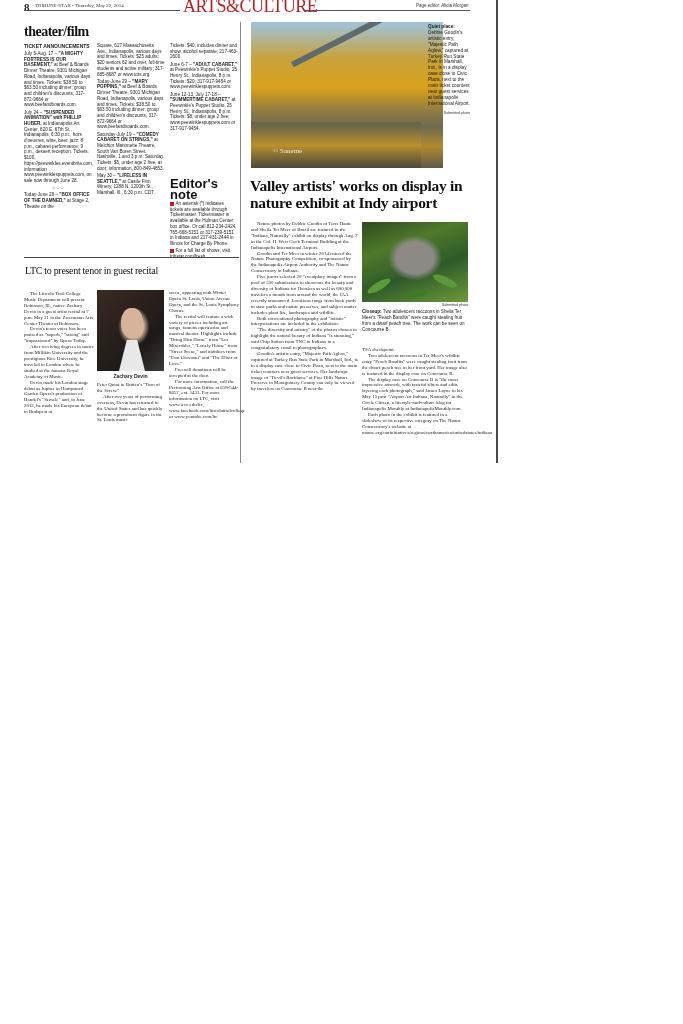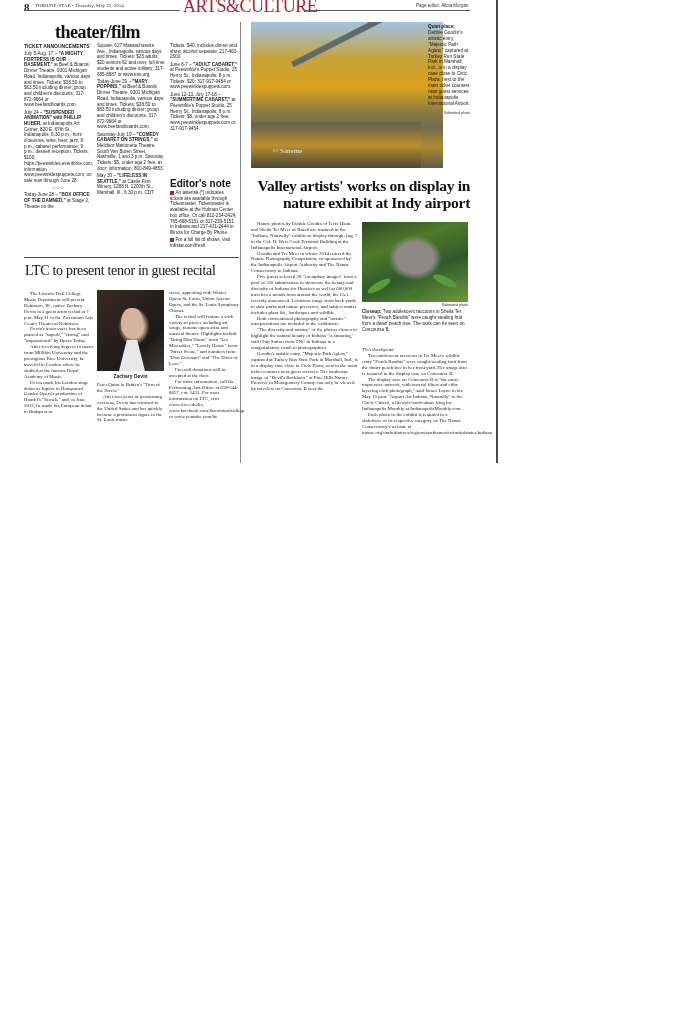--- a/index.html
+++ b/index.html
@@ -17,46 +17,46 @@
   .hdr-editor { left:416px; top:3px; font-size:4.5px; color:#333; }
 
   
   .col { font-size:4.6px; line-height:5.7px; color:#222; }
   .col p { margin:0 0 1.5px 0; }
   .col b { font-weight:bold; }
   .serifcol { font-family:"Liberation Serif", serif; font-size:4.9px; line-height:5.9px; color:#222; }
   .serifcol p { margin:0; text-indent:6px; }
   .serifcol p.noindent { text-indent:0; }
 
-  .theater-title { left:24px; top:22px; font-family:"Liberation Serif", serif; font-size:18px; font-weight:bold; letter-spacing:-0.5px; color:#111; line-height:20px;margin-left:31px; }
+  .theater-title { left:24px; top:22px; font-family:"Liberation Serif", serif; font-size:14px; font-weight:bold; letter-spacing:-0.5px; color:#111; line-height:20px; }
   .ticket-head { left:24px; top:43px; font-size:5px; font-weight:bold; color:#222; }
 
   .editor-box { left:170px; top:178px; width:68px; }
-  .editor-title { font-size:10px; font-weight:bold; color:#111; margin-bottom:1px; line-height:11px; }
+  .editor-title { font-size:13px; font-weight:bold; color:#111; margin-bottom:1px; line-height:11px; }
   .sq { display:inline-block; width:4px; height:4px; background:#b0232a; margin-right:1.5px; vertical-align:middle; }
   .hr { position:absolute; height:1px; background:#444; }
 
-  .ltc-title { left:25px; top:263px; font-family:"Liberation Serif", serif; font-size:14px; color:#111; letter-spacing:-0.3px; line-height:16px; }
+  .ltc-title { left:25px; top:263px; font-family:"Liberation Serif", serif; font-size:10px; color:#111; letter-spacing:-0.3px; line-height:16px; }
   .portrait { left:97px; top:290px; width:67px; height:81px;
      background: radial-gradient(ellipse at 55% 45%, #d9b9a3 0 18%, transparent 30%),
                  linear-gradient(135deg, #3a2a22 0%, #2a201c 40%, #1e1a18 70%, #3b3b3b 100%); }
   .portrait .shirt { position:absolute; left:22px; top:50px; width:26px; height:31px; background:#e8e8e8; clip-path:polygon(30% 0,70% 0,100% 100%,0 100%); }
   .portrait .face { position:absolute; left:24px; top:18px; width:22px; height:30px; border-radius:45%; background:#d8b39b; }
   .caption-name { left:97px; top:373px; width:67px; text-align:center; font-size:5px; font-weight:bold; }
 
   .photo-bridge { left:251px; top:22px; width:192px; height:146px; overflow:hidden;
      background: linear-gradient(180deg, #9fc3e0 0%, #c8a23a 25%, #d9a21c 45%, #8a7a44 62%, #6f6a50 72%, #b08a2e 85%, #5e5a48 100%); }
   .photo-bridge .bridge { position:absolute; left:40px; top:40px; width:170px; height:6px; background:#5f6b6a; transform:rotate(-27deg); transform-origin:left top; }
   .photo-bridge .water { position:absolute; left:0; top:100px; width:170px; height:46px; background:linear-gradient(180deg, rgba(80,80,70,.4), rgba(200,150,40,.5) 50%, rgba(60,60,55,.6)); }
   .photo-bridge .wm { position:absolute; left:22px; top:125px; font-family:"Liberation Serif", serif; font-size:7px; color:#e8e8e8; }
 
   .quiet { left:428px; top:24px; width:42px; font-size:4.7px; line-height:5.9px; }
   .credit { font-size:3.6px; color:#333; text-align:right; }
 
-  .valley-title { left:250px; top:177px; width:220px; font-family:"Liberation Serif", serif; font-size:15.5px; font-weight:bold; line-height:17px; color:#111; text-align:right; letter-spacing:-0.3px; }
+  .valley-title { left:250px; top:177px; width:220px; font-family:"Liberation Serif", serif; font-size:15.5px; font-weight:bold; line-height:17px; color:#111; text-align:left; letter-spacing:-0.3px; }
 
   .photo-raccoon { left:362px; top:222px; width:106px; height:80px; overflow:hidden;
      background: radial-gradient(ellipse at 50% 45%, #8d8a86 0 25%, transparent 36%),
                  linear-gradient(160deg, #2f4a22 0%, #4f7a2a 30%, #2e5a2a 60%, #6f9a3a 100%); }
   .photo-raccoon .leaf { position:absolute; width:26px; height:8px; background:#5a9a3a; border-radius:50%; }
 </style>
 </head>
 <body>
 
 <div class="page">

